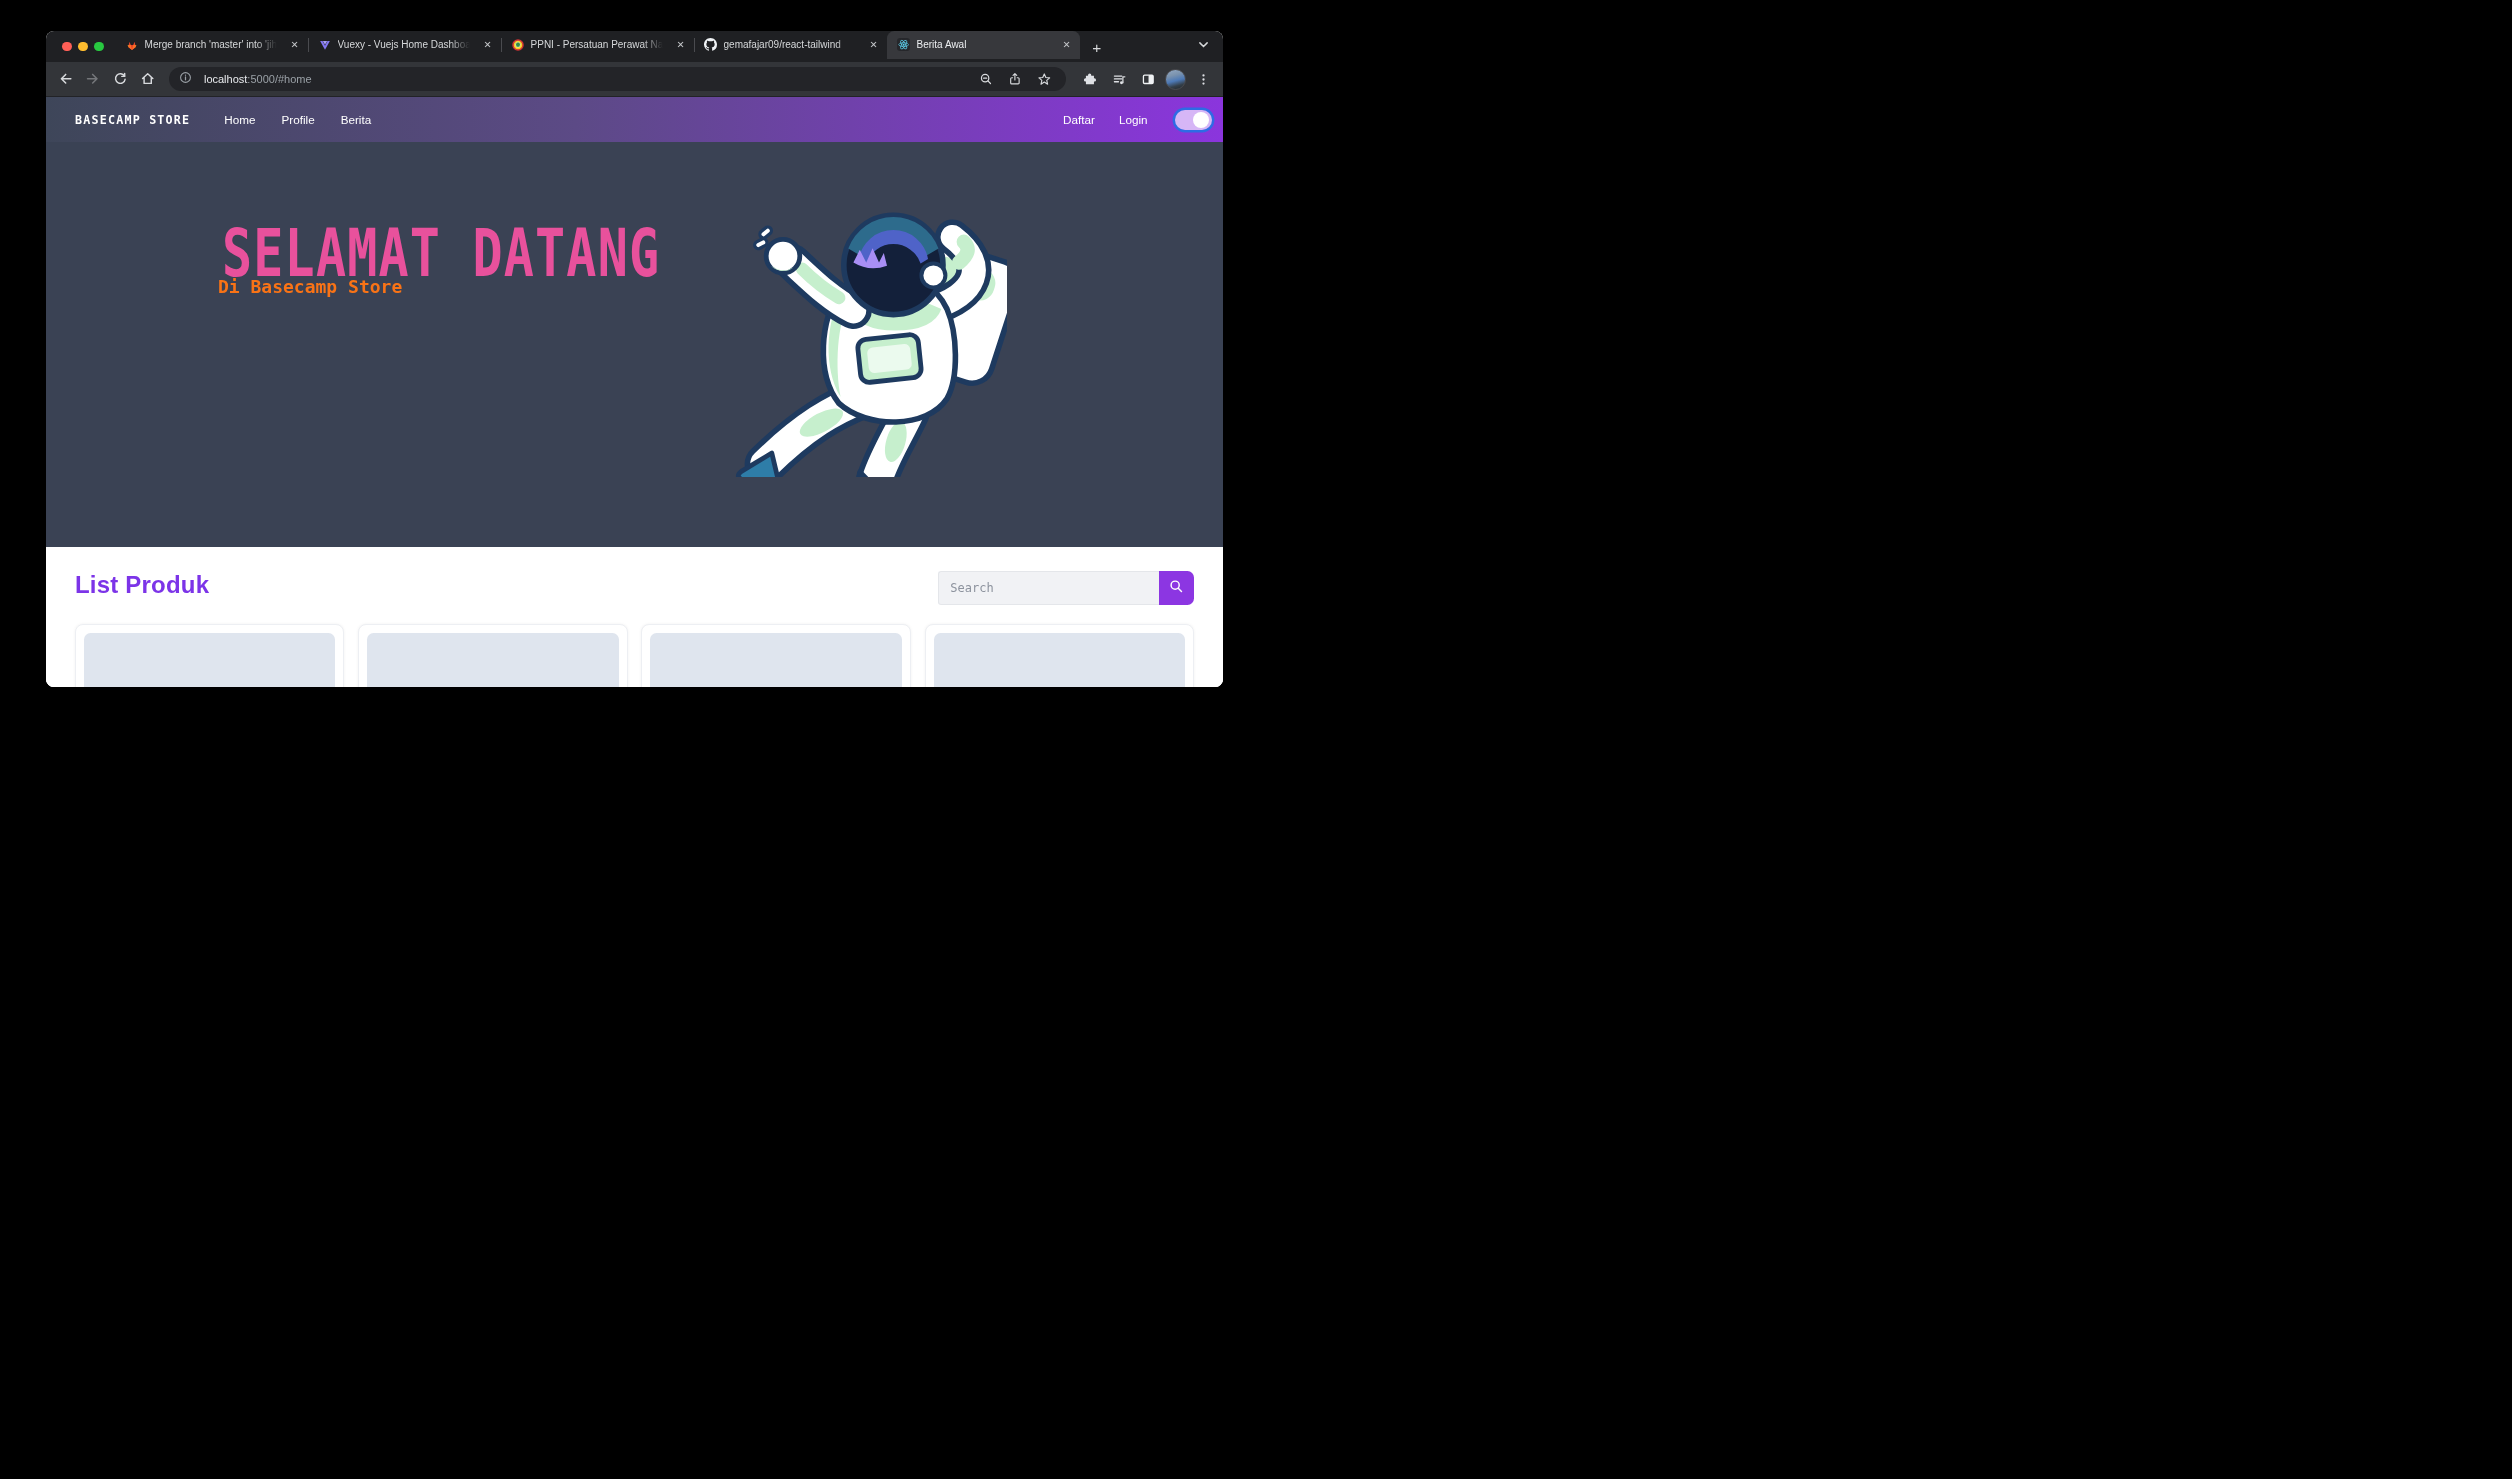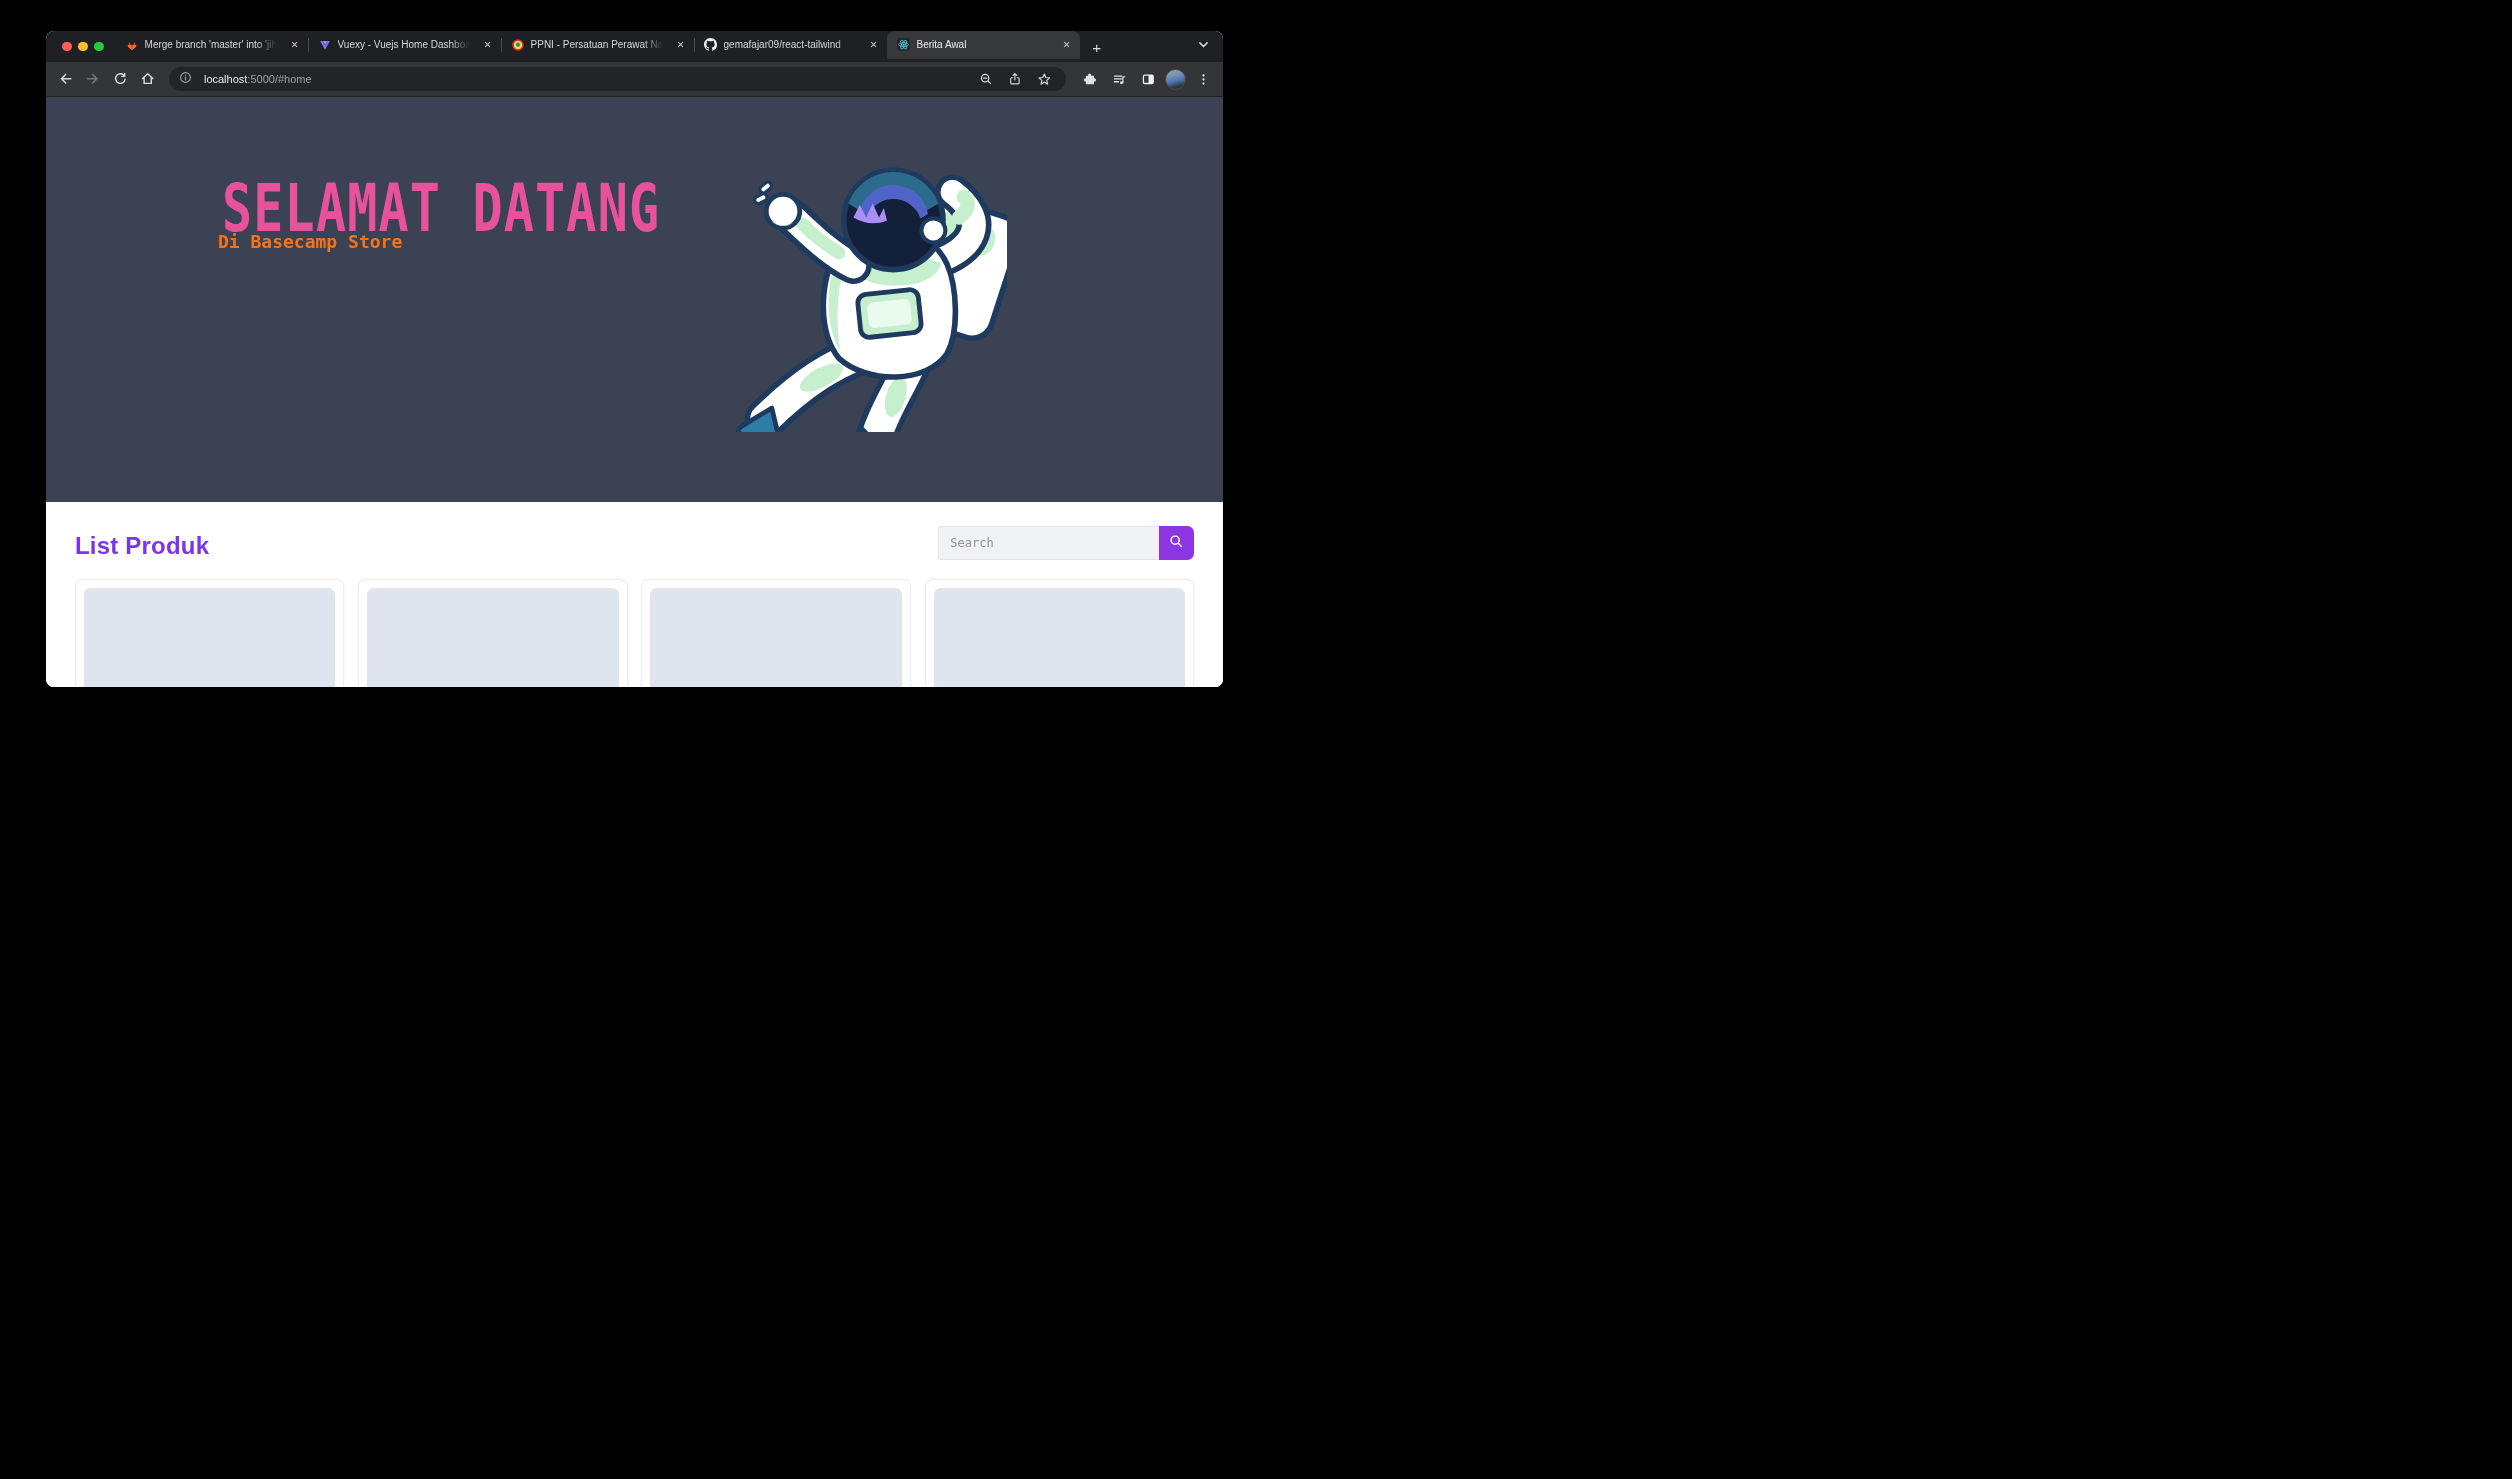--- a/index.html
+++ b/index.html
@@ -69,21 +69,21 @@
   .hero { height:405px; flex-shrink:0; background:#3a4254; position:relative; overflow:hidden;text-align:right; }
   .hero-title { position:absolute; left:176px; top:73px; font-family:"DejaVu Sans Mono", monospace;
     font-weight:bold; font-size:50px; letter-spacing:1.2px; color:#e8519c;
     transform:scaleY(1.32); transform-origin:left top; white-space:nowrap; }
   .hero-sub { position:absolute; left:172px; top:134px; font-family:"DejaVu Sans Mono", monospace;
     font-weight:bold; font-size:18px; color:#f97316; white-space:nowrap; }
   .astro { position:absolute; left:673px; top:47px; width:288px; height:288px; }
 
   
   .products { flex:1; background:#fff; padding:24px 29px 0 29px; }
-  .products-head { display:flex; align-items:center; justify-content:space-between; }
+  .products-head { display:flex; align-items:flex-start; justify-content:space-between; }
   .products-title { font-size:24px; font-weight:800; color:#7c34e8; letter-spacing:0.2px; }
   .search-group { display:flex; height:40px;margin-left:17px; }
   .search-input { width:221px; height:34px; background:#f1f2f5; border:0.8px solid #e4e6ea;
     border-right:none; border-radius:3.2px 0 0 3.2px; padding:0 11.3px;
     font-family:"DejaVu Sans Mono", monospace; font-size:12px; color:#374151; outline:none; }
   .search-input::placeholder { color:#8d939e; }
   .search-btn { width:35px; height:34px; background:#8c36e2; border:none; border-radius:0 6.5px 6.5px 0;
     display:flex; align-items:center; justify-content:center; cursor:pointer; }
   .card-row { display:flex; gap:13.8px; margin-top:13px; }
   .product-card { flex:1; height:162px; background:#fff; border:0.8px solid #edeff3; border-radius:8px;
@@ -251,20 +251,35 @@
             <circle cx="8" cy="3" r="1.4" fill="#dfe1e5"></circle>
               <circle cx="8" cy="8" r="1.4" fill="#dfe1e5"></circle>
               <circle cx="8" cy="13" r="1.4" fill="#dfe1e5"></circle>
           </svg>
         </div>
       </div>
     </div>
 
     <div class="page">
 
+      <div class="site-nav">
+        <span class="brand">BASECAMP STORE</span>
+        <div class="nav-links">
+          <span>Home</span>
+          <span>Profile</span>
+          <span>Berita</span>
+        </div>
+        <div class="nav-right">
+          <span>Daftar</span>
+          <span>Login</span>
+          <div class="switch">
+            <div class="knob"></div>
+          </div>
+        </div>
+      </div>
 
       <div class="hero">
         <div class="hero-title">SELAMAT DATANG</div>
         <div class="hero-sub">Di Basecamp Store</div>
 
         <svg class="astro" viewBox="0 0 360 360">
           <g stroke-linecap="round" stroke-linejoin="round">
 
             <rect x="248" y="78" width="112" height="158" rx="26" fill="#ffffff" stroke="#1e3a5f" stroke-width="7" transform="rotate(18 304 157)"></rect>
             <rect x="262" y="92" width="84" height="40" rx="18" fill="#c6efcd" transform="rotate(18 304 112)"></rect>

